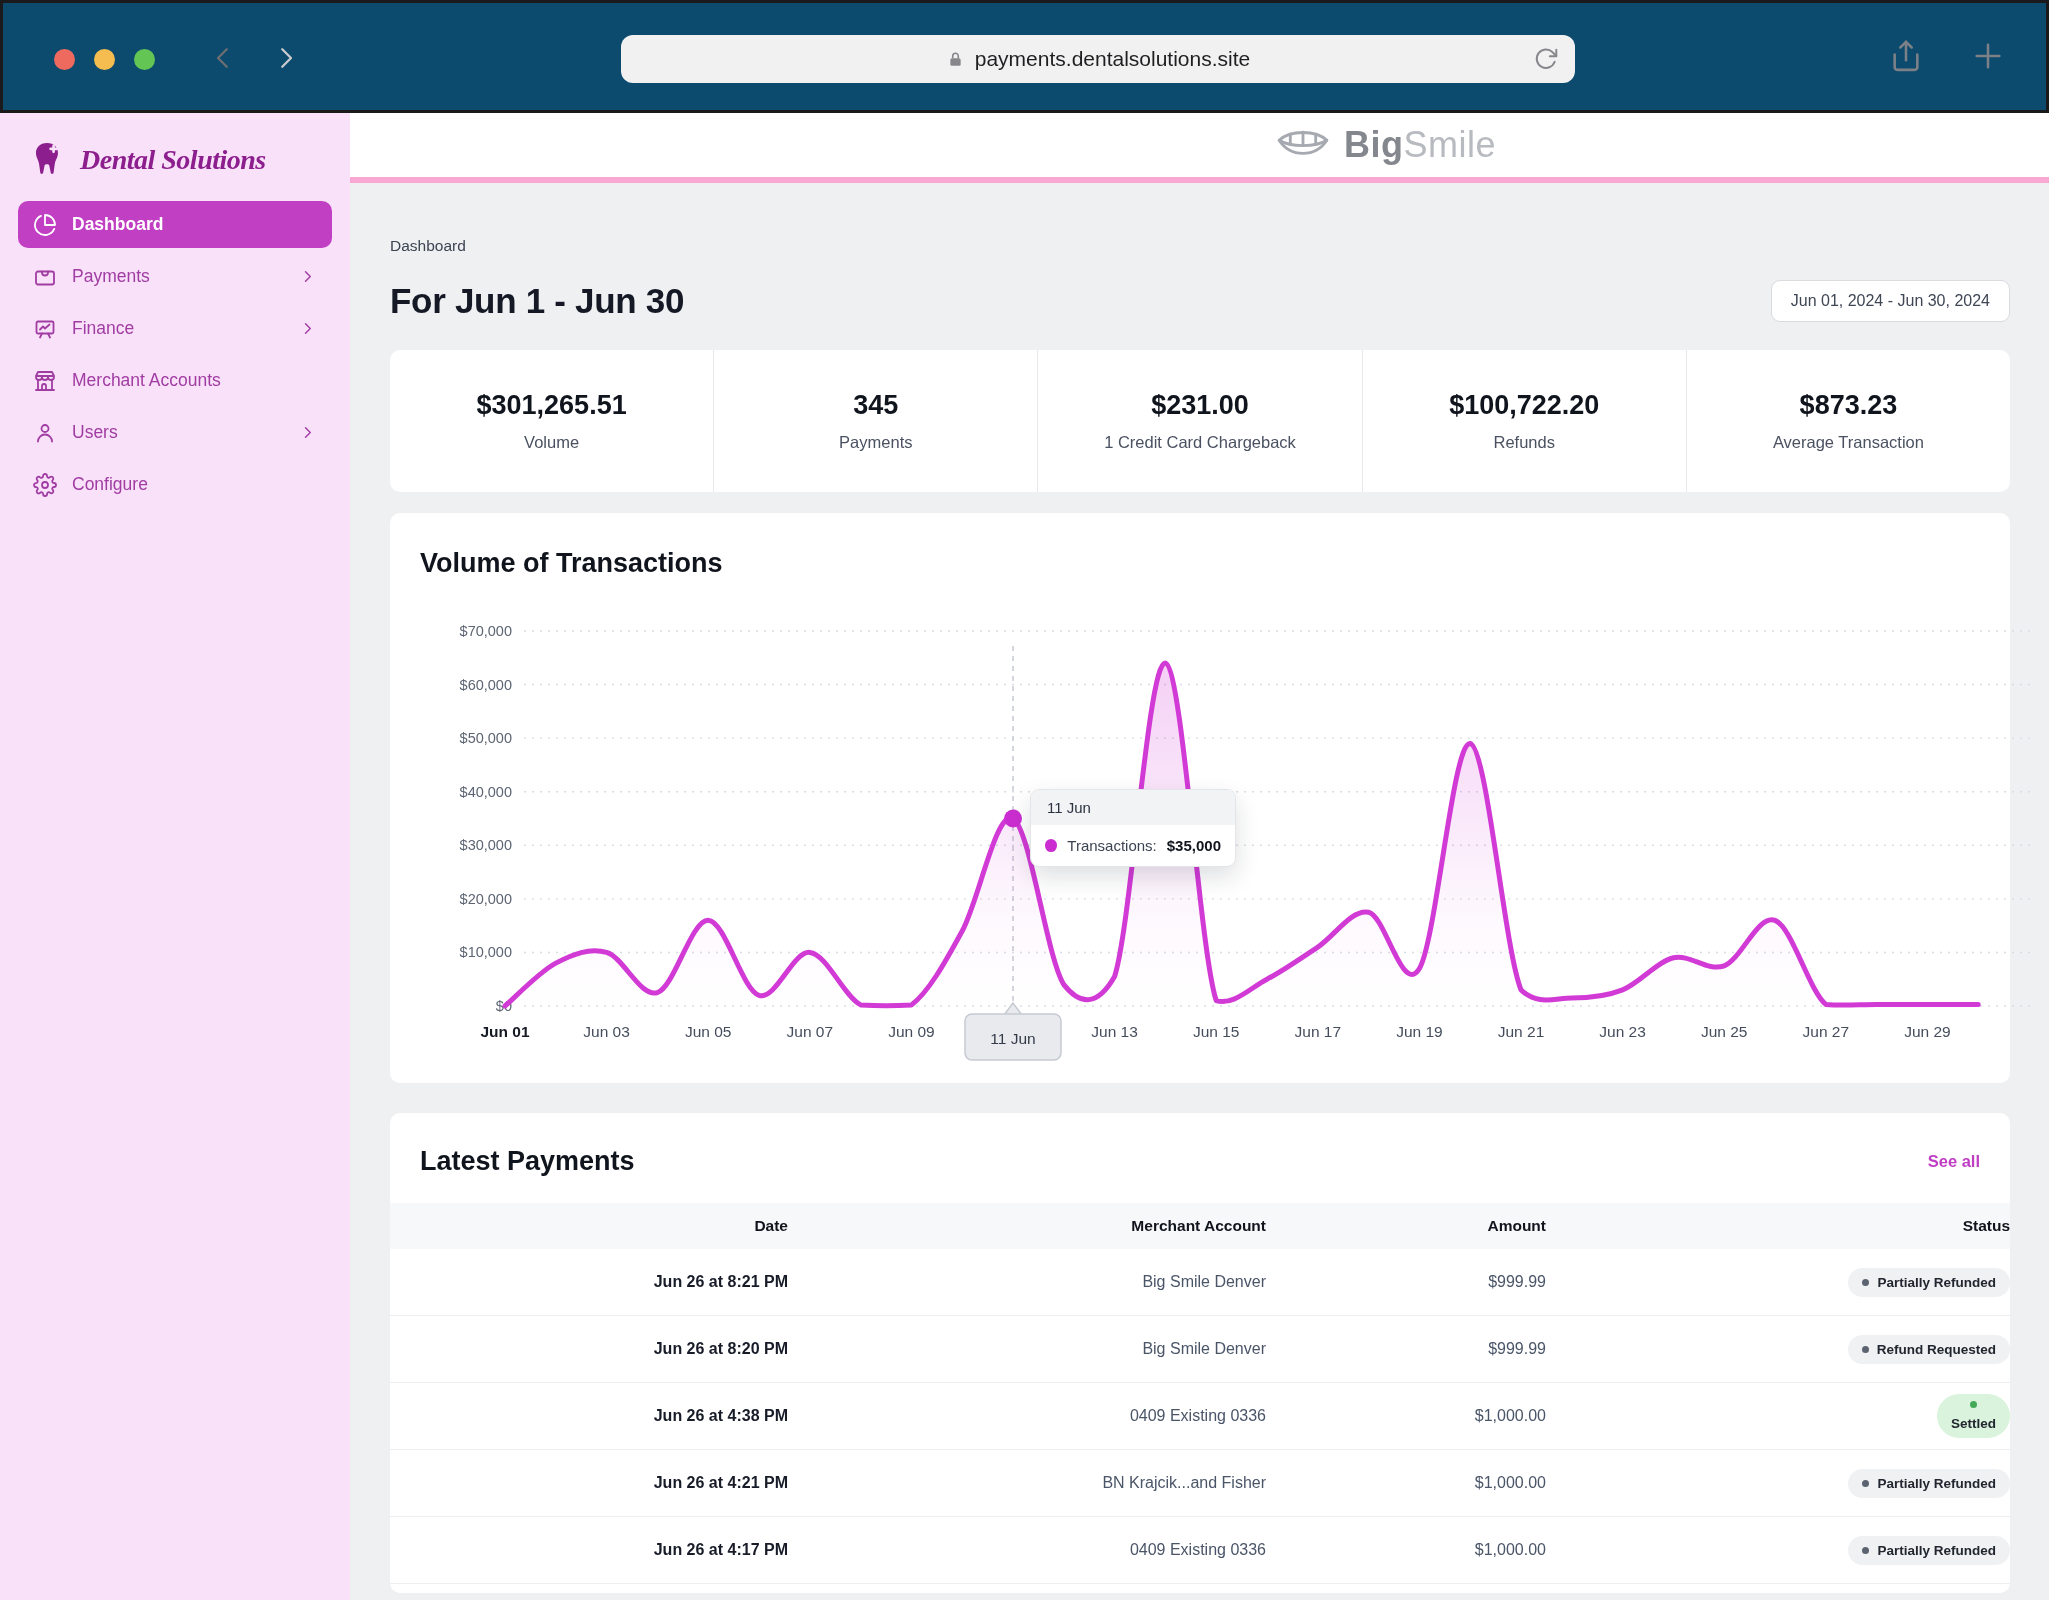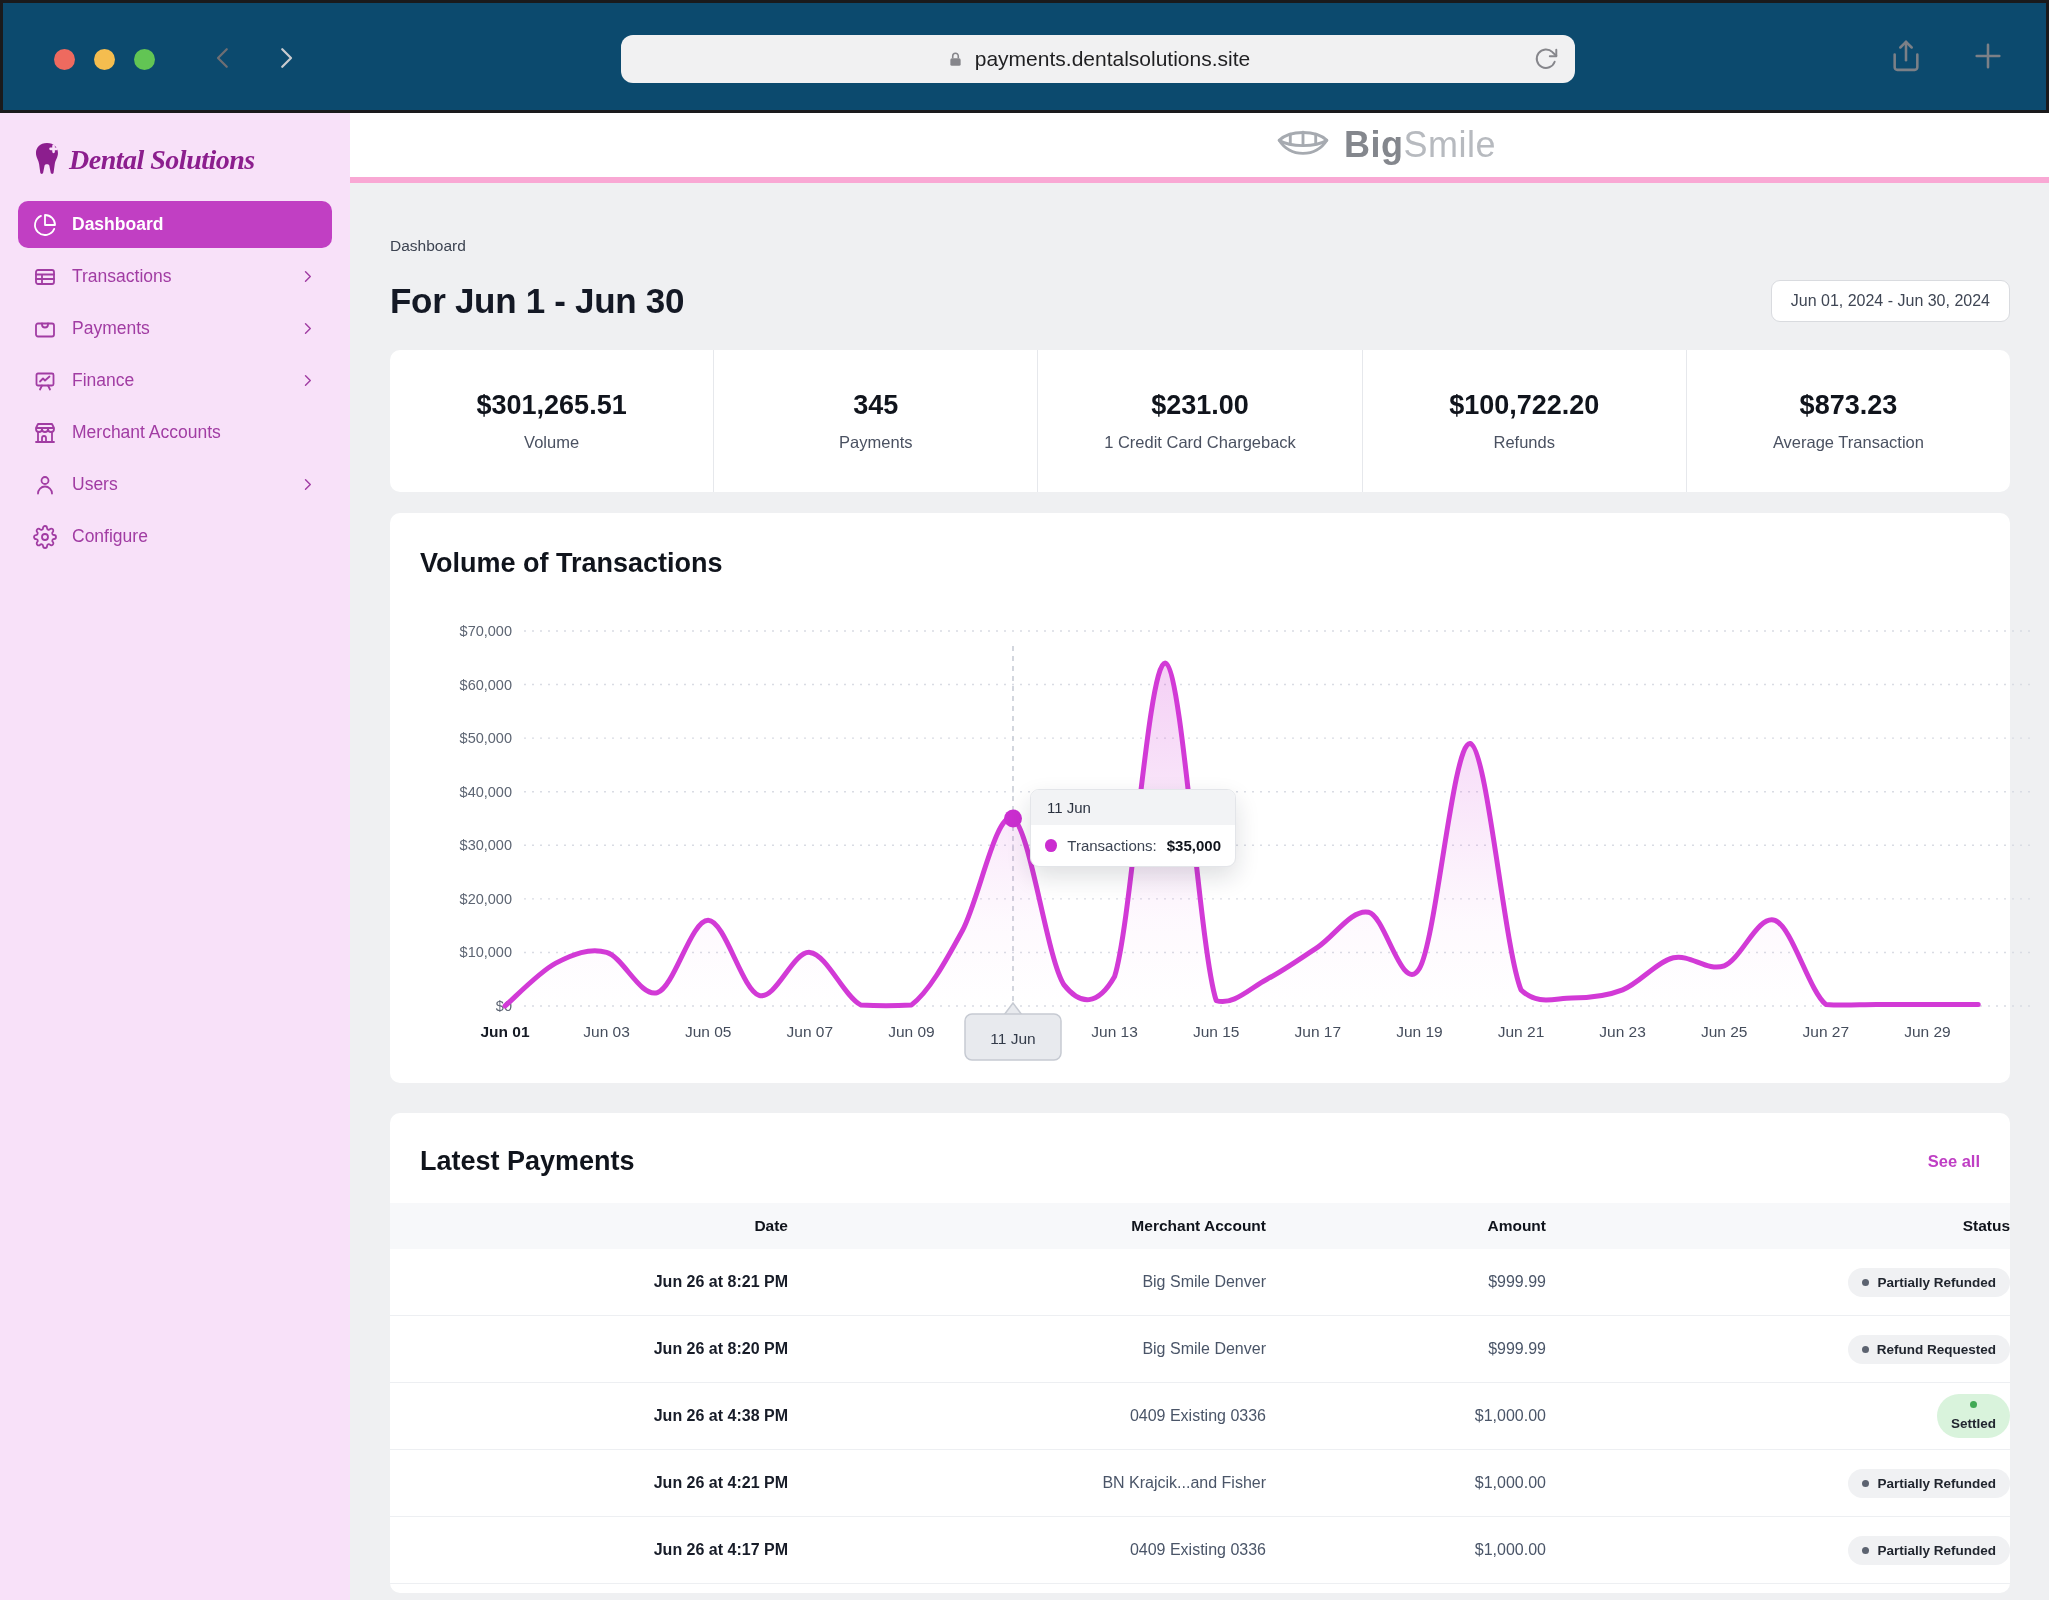--- a/index.html
+++ b/index.html
@@ -36,21 +36,21 @@
   .user-chip { position:absolute; right:34px; top:10px; height:50px; display:flex; align-items:center; gap:12px; cursor:pointer; }
   .user-text { text-align:right; line-height:1.25; }
   .user-name { font-size:15px; font-weight:700; color:#232834; }
   .user-org { font-size:14.5px; color:#8d93a0; }
   .avatar { width:44px; height:44px; border-radius:50%; background:#303b4f; color:#fff; display:flex; align-items:center; justify-content:center;
     font-size:15px; font-weight:700; letter-spacing:.5px; }
   .chev-down { width:20px; height:20px; color:#99a0ab; }
 
   
   .sidebar { position:absolute; left:0; top:113px; width:350px; height:1487px; background:#f8e1f9; }
-  .brand { display:flex; align-items:center; gap:1px; padding:26px 22px 20px 26px; }
+  .brand { display:flex; align-items:center; gap:12px; padding:26px 22px 20px 26px; }
   .tooth-ic { width:42px; height:42px; }
   .brand-name { font-family:"Liberation Serif","DejaVu Serif",serif; font-style:italic; font-weight:800; font-size:28px; color:#8c1e8e; letter-spacing:-0.5px; }
   .menu { padding:0 18px; }
   .menu-item { display:flex; align-items:center; gap:15px; height:47px; margin-bottom:5px; padding:0 15px; border-radius:10px;
     color:#a13ca3; font-size:17.5px; font-weight:500; cursor:pointer; }
   .menu-item .mi-icon { width:24px; height:24px; flex:0 0 24px; }
   .menu-item.active { background:#c13fc3; color:#fff; font-weight:600; }
   .mi-chev { width:19px; height:19px; margin-left:auto; }
 
   
@@ -181,34 +181,20 @@
     </div>
     <div class="menu" id="sidebar-menu">
         <div class="menu-item active">
           <span class="mi-icon">
             <svg class="ic" viewBox="0 0 24 24">
               <path d="M21.21 15.89A10 10 0 1 1 8 2.83"></path>
               <path d="M22 12A10 10 0 0 0 12 2v10z"></path>
             </svg>
           </span>
           <span>Dashboard</span>
-        </div>
-        <div class="menu-item">
-          <span class="mi-icon">
-            <svg class="ic" viewBox="0 0 24 24">
-              <rect x="3" y="5" width="18" height="14" rx="2"></rect>
-              <path d="M3 9.5h18M3 14h18M9 9.5V19"></path>
-            </svg>
-          </span>
-          <span>Transactions</span>
-          <span class="mi-chev">
-            <svg class="ic" viewBox="0 0 24 24" stroke-width="2">
-              <path d="M9.5 6l6 6-6 6"></path>
-            </svg>
-          </span>
         </div>
         <div class="menu-item">
           <span class="mi-icon">
             <svg class="ic" viewBox="0 0 24 24">
               <rect x="3" y="6.5" width="18" height="13" rx="2"></rect>
               <path d="M9 6.5v1a3 3 0 0 0 6 0v-1"></path>
             </svg>
           </span>
           <span>Payments</span>
           <span class="mi-chev">

